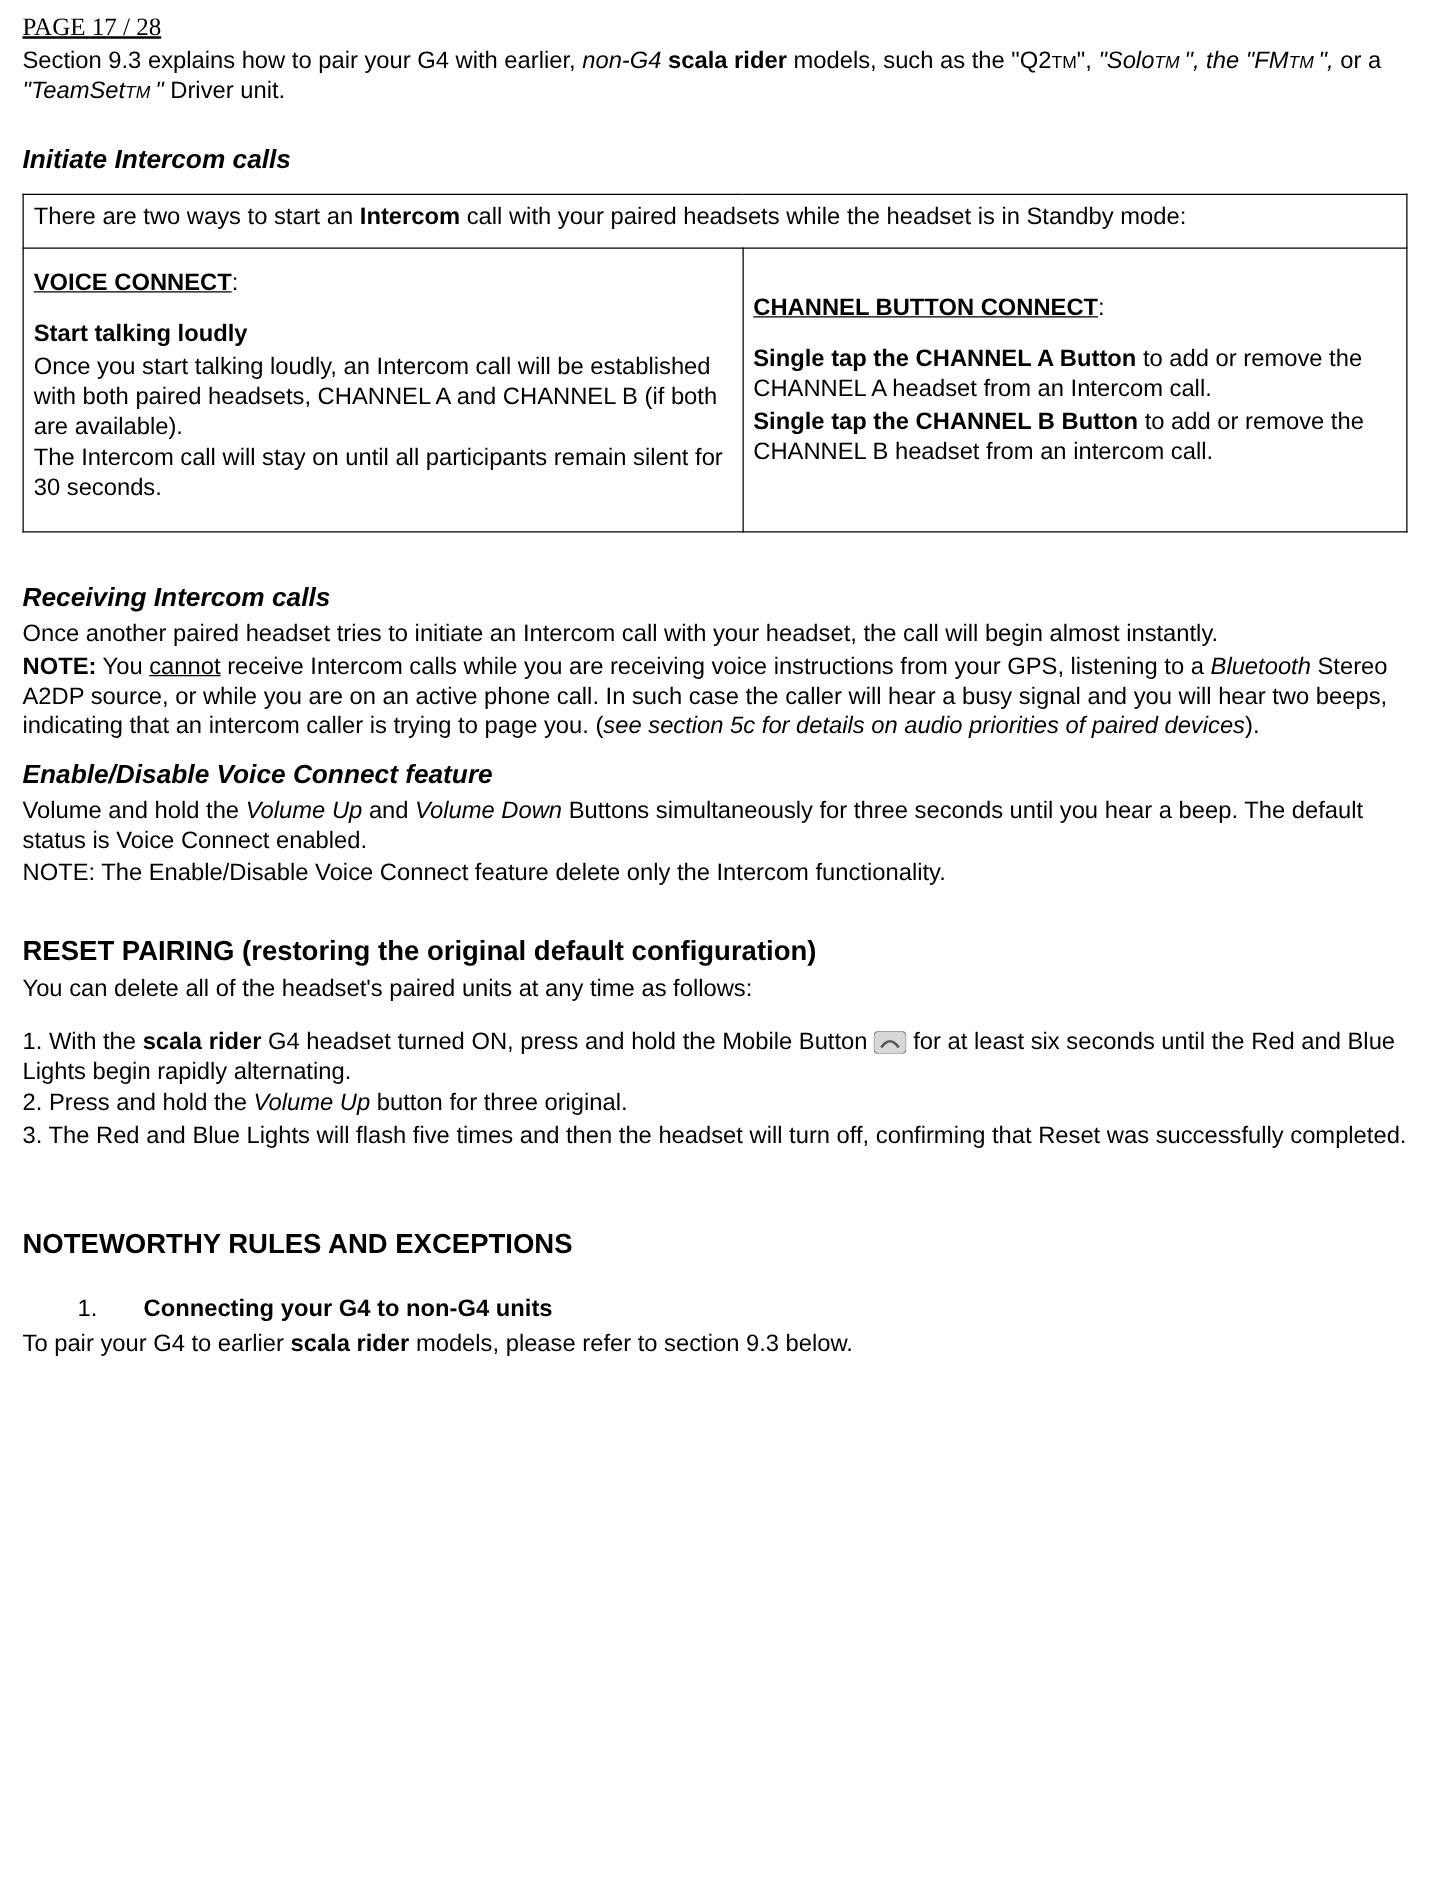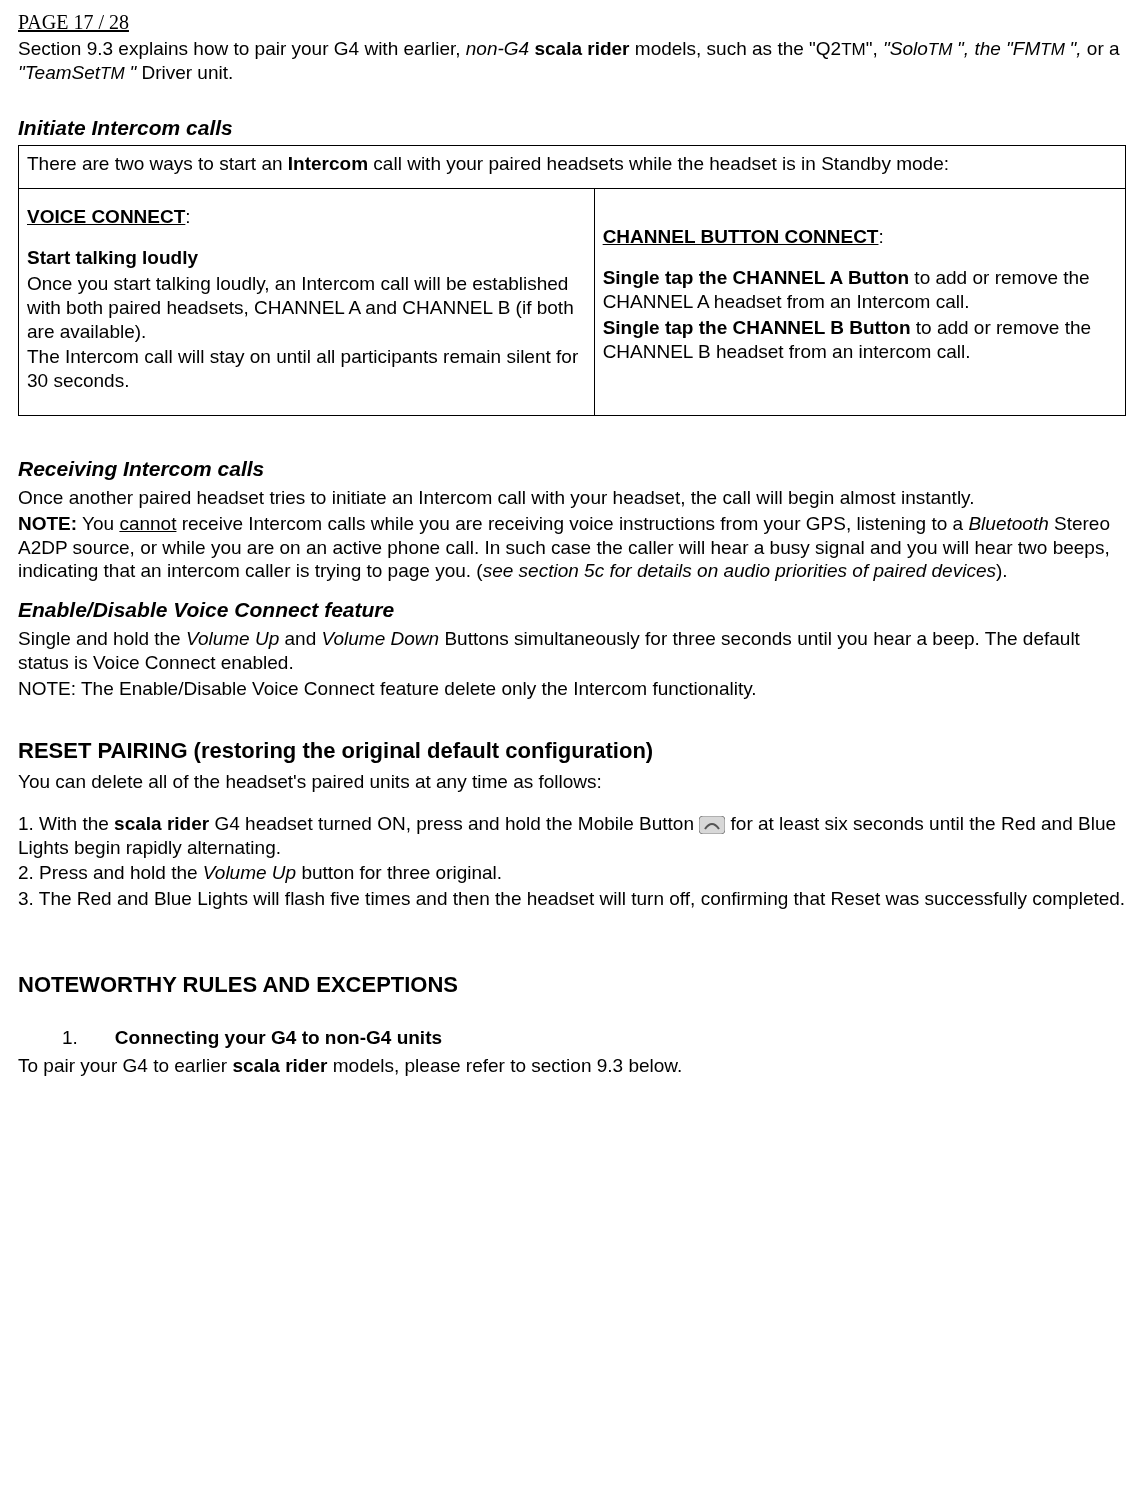--- a/index.html
+++ b/index.html
@@ -30,31 +30,31 @@
   }
   .heading-plain {
     font-weight: bold;
     font-size: 22px;
     margin-top: 36px;
     margin-bottom: 6px;
   }
   table.tbl {
     border-collapse: collapse;
     width: 100%;
-    margin-top: 4px;
+    margin-top: 14px;
   }
   table.tbl td {
     border: 1px solid #000;
     vertical-align: top;
     padding: 6px 8px 20px 8px;
   }
   .u { text-decoration: underline; }
   .b { font-weight: bold; }
   .i { font-style: italic; }
-  .sm { font-size: 17px; vertical-align: baseline; }
+  .sm { font-size: 14px; vertical-align: baseline; }
   .icon-mobile {
     display: inline-block;
     width: 26px;
     height: 18px;
     vertical-align: middle;
   }
   .list-num { margin-top: 28px; margin-left: 44px; }
   .list-num-row { margin-top: 4px; }
   .intro-cell { padding-bottom: 12px !important; }
 </style>
@@ -93,21 +93,21 @@
   </table>
 
 <div class="heading" style="margin-top:40px;">Receiving Intercom calls</div>
 <p>Once another paired headset tries to initiate an Intercom call with your headset, the call will begin almost instantly.</p>
 <p>
   <span class="b">NOTE:</span><span> You </span><span class="u">cannot</span><span> receive Intercom calls while you are receiving voice instructions from your GPS, listening to a </span><span class="i">Bluetooth</span><span> Stereo A2DP source, or while you are on an active phone call. In such case the caller will hear a busy signal and you will hear two beeps, indicating that an intercom caller is trying to page you. (</span><span class="i">see section 5c for details on audio priorities of paired devices</span><span>).</span>
 </p>
 
 <div class="heading" style="margin-top:14px;">Enable/Disable Voice Connect feature</div>
 <p>
-  <span>Single and hold the </span><span class="i">Volume Up</span><span> and </span><span class="i">Volume Down</span><span> Buttons simultaneously for three seconds until you hear a beep. The default status is Voice Connect enabled.</span>
+  <span>Volume and hold the </span><span class="i">Volume Up</span><span> and </span><span class="i">Volume Down</span><span> Buttons simultaneously for three seconds until you hear a beep. The default status is Voice Connect enabled.</span>
 </p>
 <p>NOTE: The Enable/Disable Voice Connect feature delete only the Intercom functionality.</p>
 
 <div class="heading-plain">RESET PAIRING (restoring the original default configuration)</div>
 <p>You can delete all of the headset's paired units at any time as follows:</p>
 <p style="margin-top:18px;">
   <span>1. With the </span><span class="b">scala rider</span><span> G4 headset turned ON, press and hold the Mobile Button </span><span class="icon-mobile"><svg viewBox="0 0 26 18" width="26" height="18">
         <rect x="0" y="0" width="26" height="18" rx="4" fill="#d8d8d8" stroke="#888" stroke-width="1"></rect>
         <path d="M 6 13 Q 13 3 20 13" fill="none" stroke="#555" stroke-width="2"></path>
       </svg></span><span> for at least six seconds until the Red and Blue Lights begin rapidly alternating.</span>

